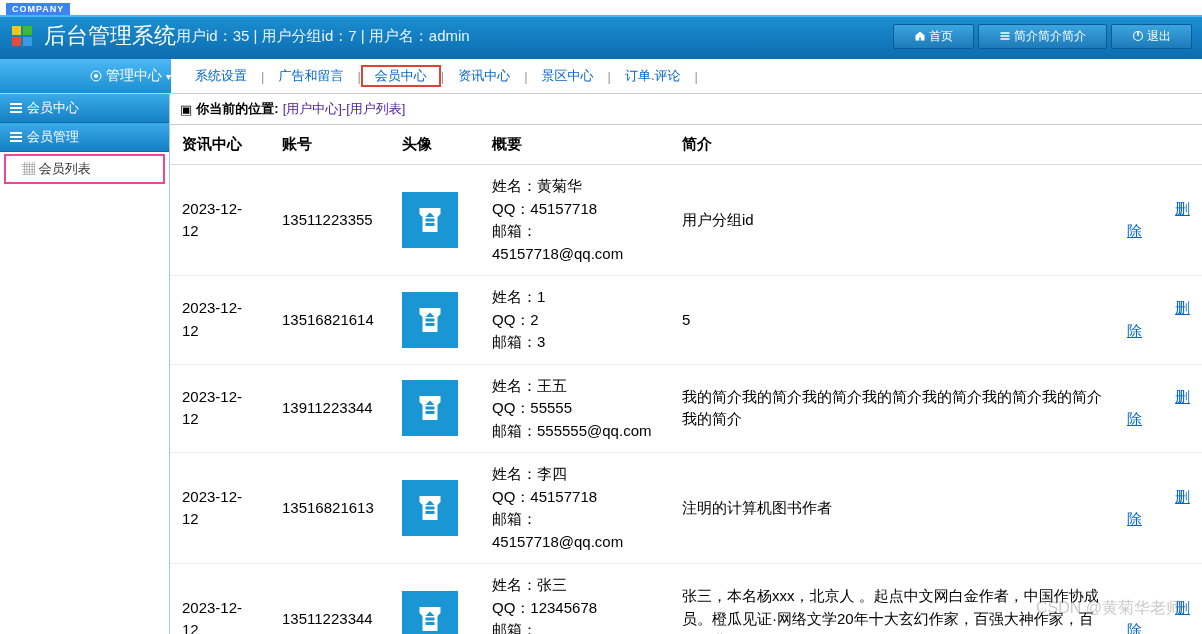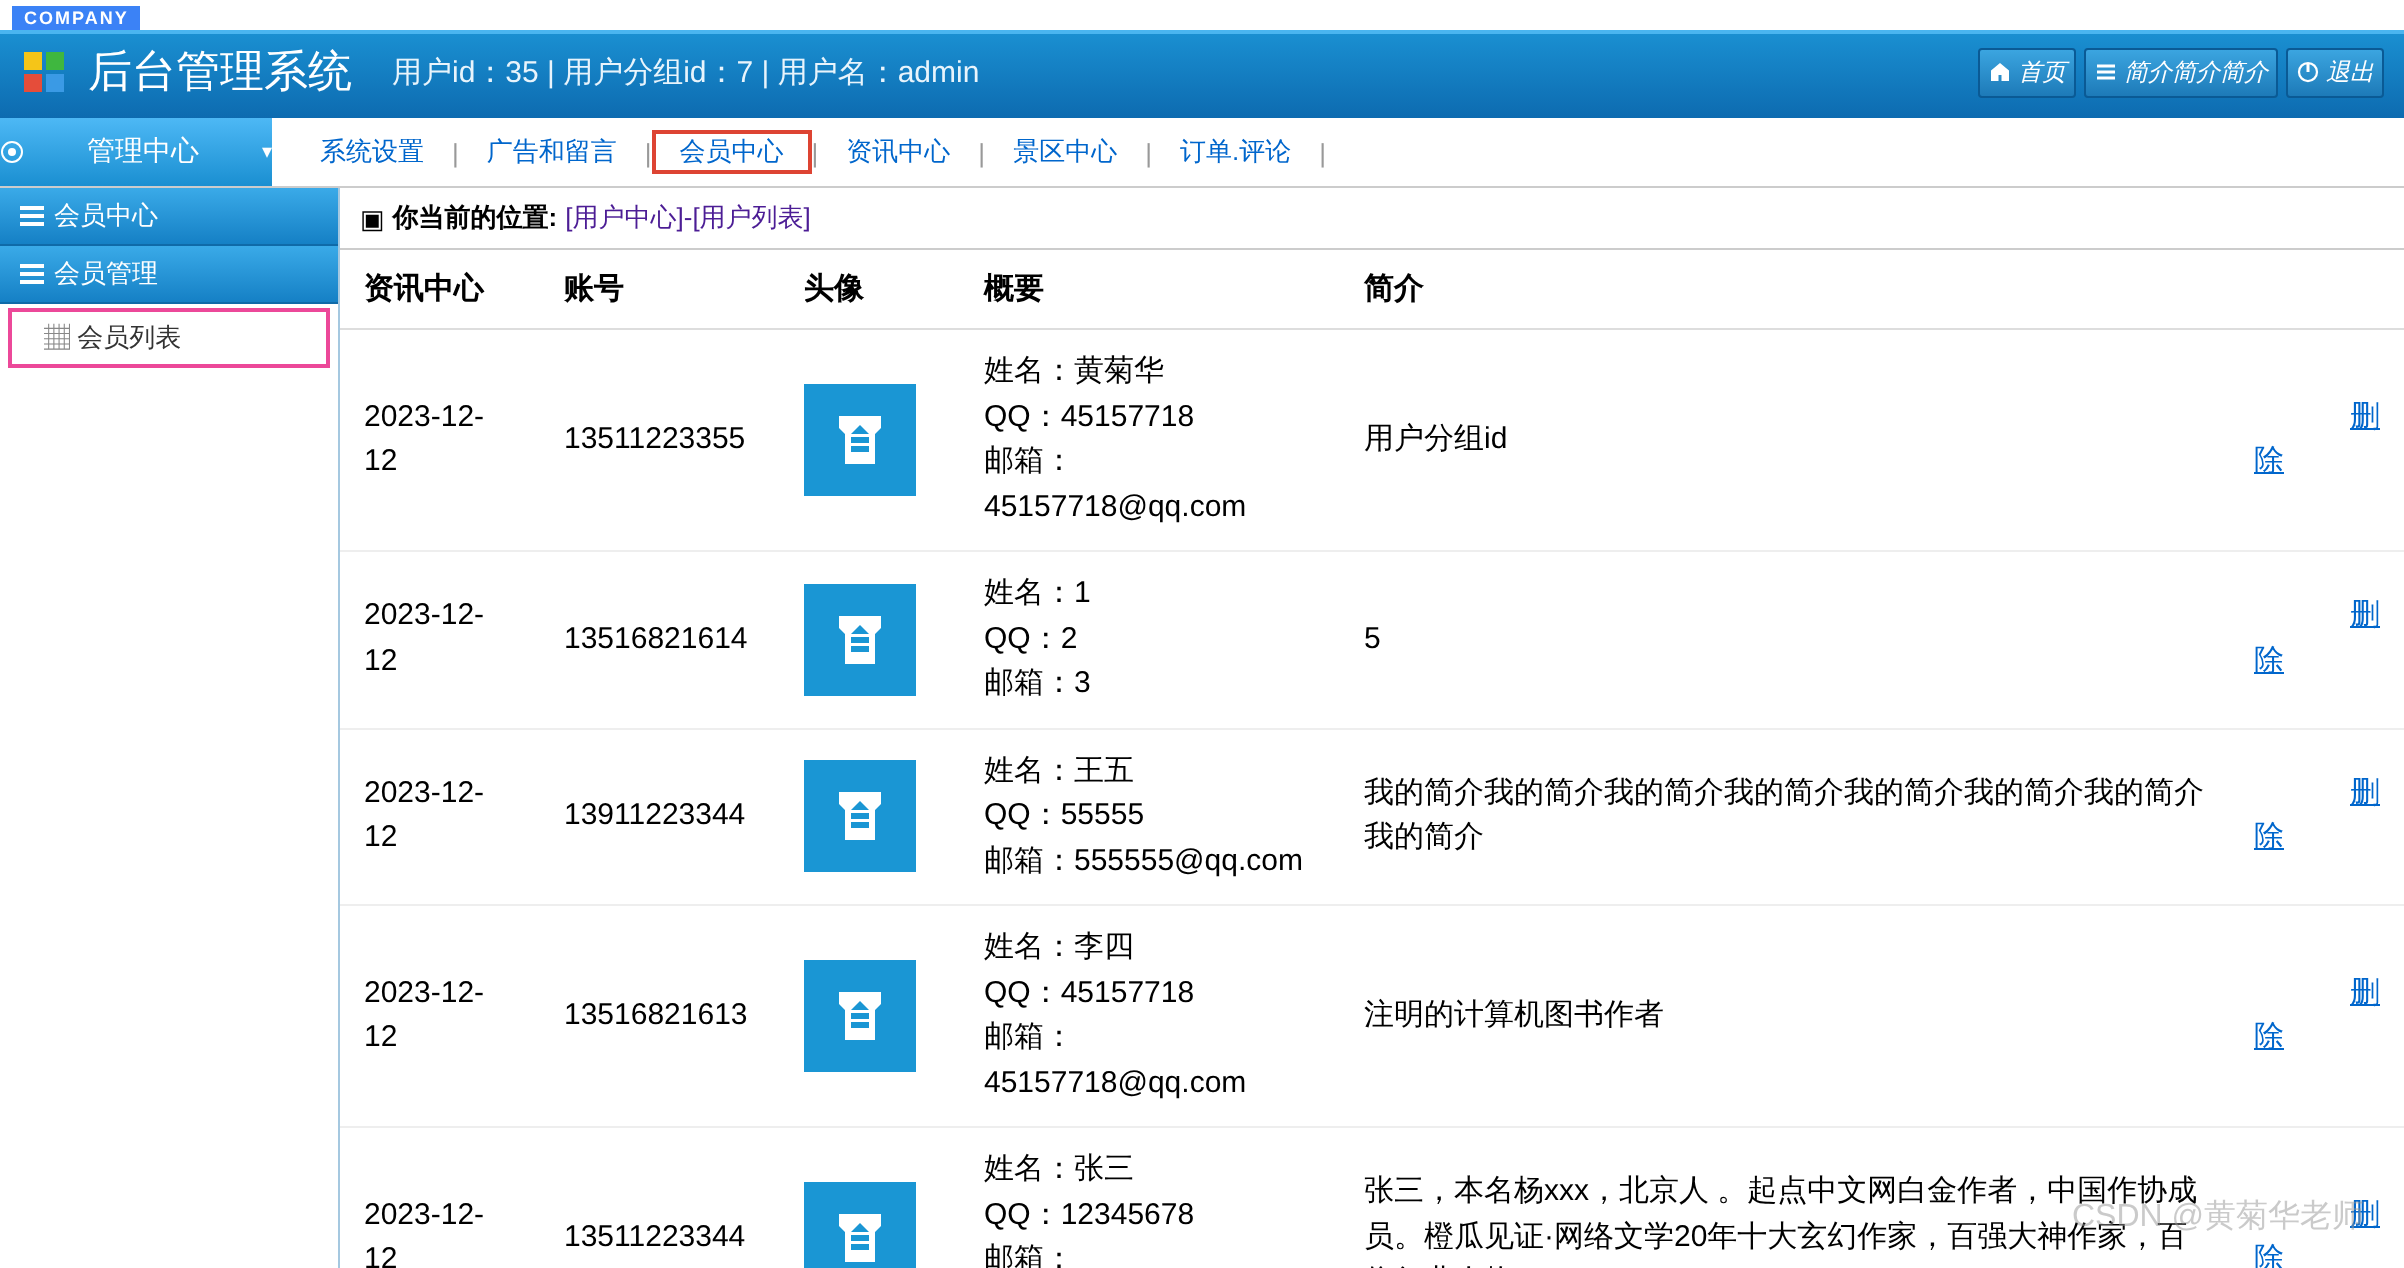--- a/index.html
+++ b/index.html
@@ -2,28 +2,28 @@
 <html><head>
   <meta charset="utf-8">
   <style>
     * { margin: 0; padding: 0; box-sizing: border-box; }
     body { font-family: "Microsoft YaHei", Arial, sans-serif; font-size: 13px; background: #fff; width: 1202px; }
     
     .company-badge { background: #3b82f6; color: #fff; font-size: 9px; padding: 1px 6px; letter-spacing: 1px; display: inline-block; margin: 2px 0 0 6px; font-weight: bold; }
     
     .header { background: linear-gradient(#1a8fd1, #0d6bb0); padding: 4px 10px 8px 10px; color: #fff; display: flex; align-items: center; position: relative; border-top: 2px solid #4ab5f0; }
     .logo-cube { width: 24px; height: 24px; margin-right: 10px; }
-    .header-title { font-size: 22px; font-weight: normal; margin-right: 20px; }
+    .header-title { font-size: 22px; font-weight: normal; }
     .header-info { font-size: 15px; color: #e8f4fc; }
     .header-right { position: absolute; right: 10px; display: flex; gap: 4px; }
-    .header-btn { background: linear-gradient(#3ba5e0, #1d7ab8); border: 1px solid #0a5a95; color: #fff; padding: 3px 4px; font-size: 12px; cursor: pointer; display: flex; align-items: center; gap: 3px; border-radius: 2px; font-style: italic; }
+    .header-btn { background: linear-gradient(#3ba5e0, #1d7ab8); border: 1px solid #0a5a95; color: #fff; padding: 3px 20px; font-size: 12px; cursor: pointer; display: flex; align-items: center; gap: 3px; border-radius: 2px; }
     .header-btn svg { width: 12px; height: 12px; }
     
     .nav-bar { background: #fff; border-bottom: 1px solid #ccc; display: flex; padding: 0; }
-    .nav-left { width: 136px; background: linear-gradient(#4db8f5, #1a8fd1); color: #fff; text-align: center; padding: 6px 0; font-size: 14px; display: flex; align-items: center; justify-content: space-between; gap: 4px; }
+    .nav-left { width: 171px; background: linear-gradient(#4db8f5, #1a8fd1); color: #fff; text-align: center; padding: 6px 0; font-size: 14px; display: flex; align-items: center; justify-content: flex-end; gap: 4px; }
     .nav-right { flex: 1; padding: 6px 10px; display: flex; align-items: center; }
     .nav-item { color: #0066cc; padding: 2px 14px; cursor: pointer; }
     .nav-item.highlighted { border: 2px solid #d43; padding: 0 12px; }
     .nav-sep { color: #999; }
     
     .main-wrap { display: flex; }
     .sidebar { width: 170px; border-right: 1px solid #a5c8e0; }
     .sidebar-section { background: linear-gradient(#3aaae8, #1580c5); color: #fff; padding: 5px 10px; font-size: 13px; display: flex; align-items: center; gap: 5px; border-bottom: 1px solid #0f6aa8; }
     .sidebar-section svg { width: 12px; height: 12px; }
     .sidebar-sub { padding: 6px 20px; font-size: 13px; color: #333; cursor: pointer; }

